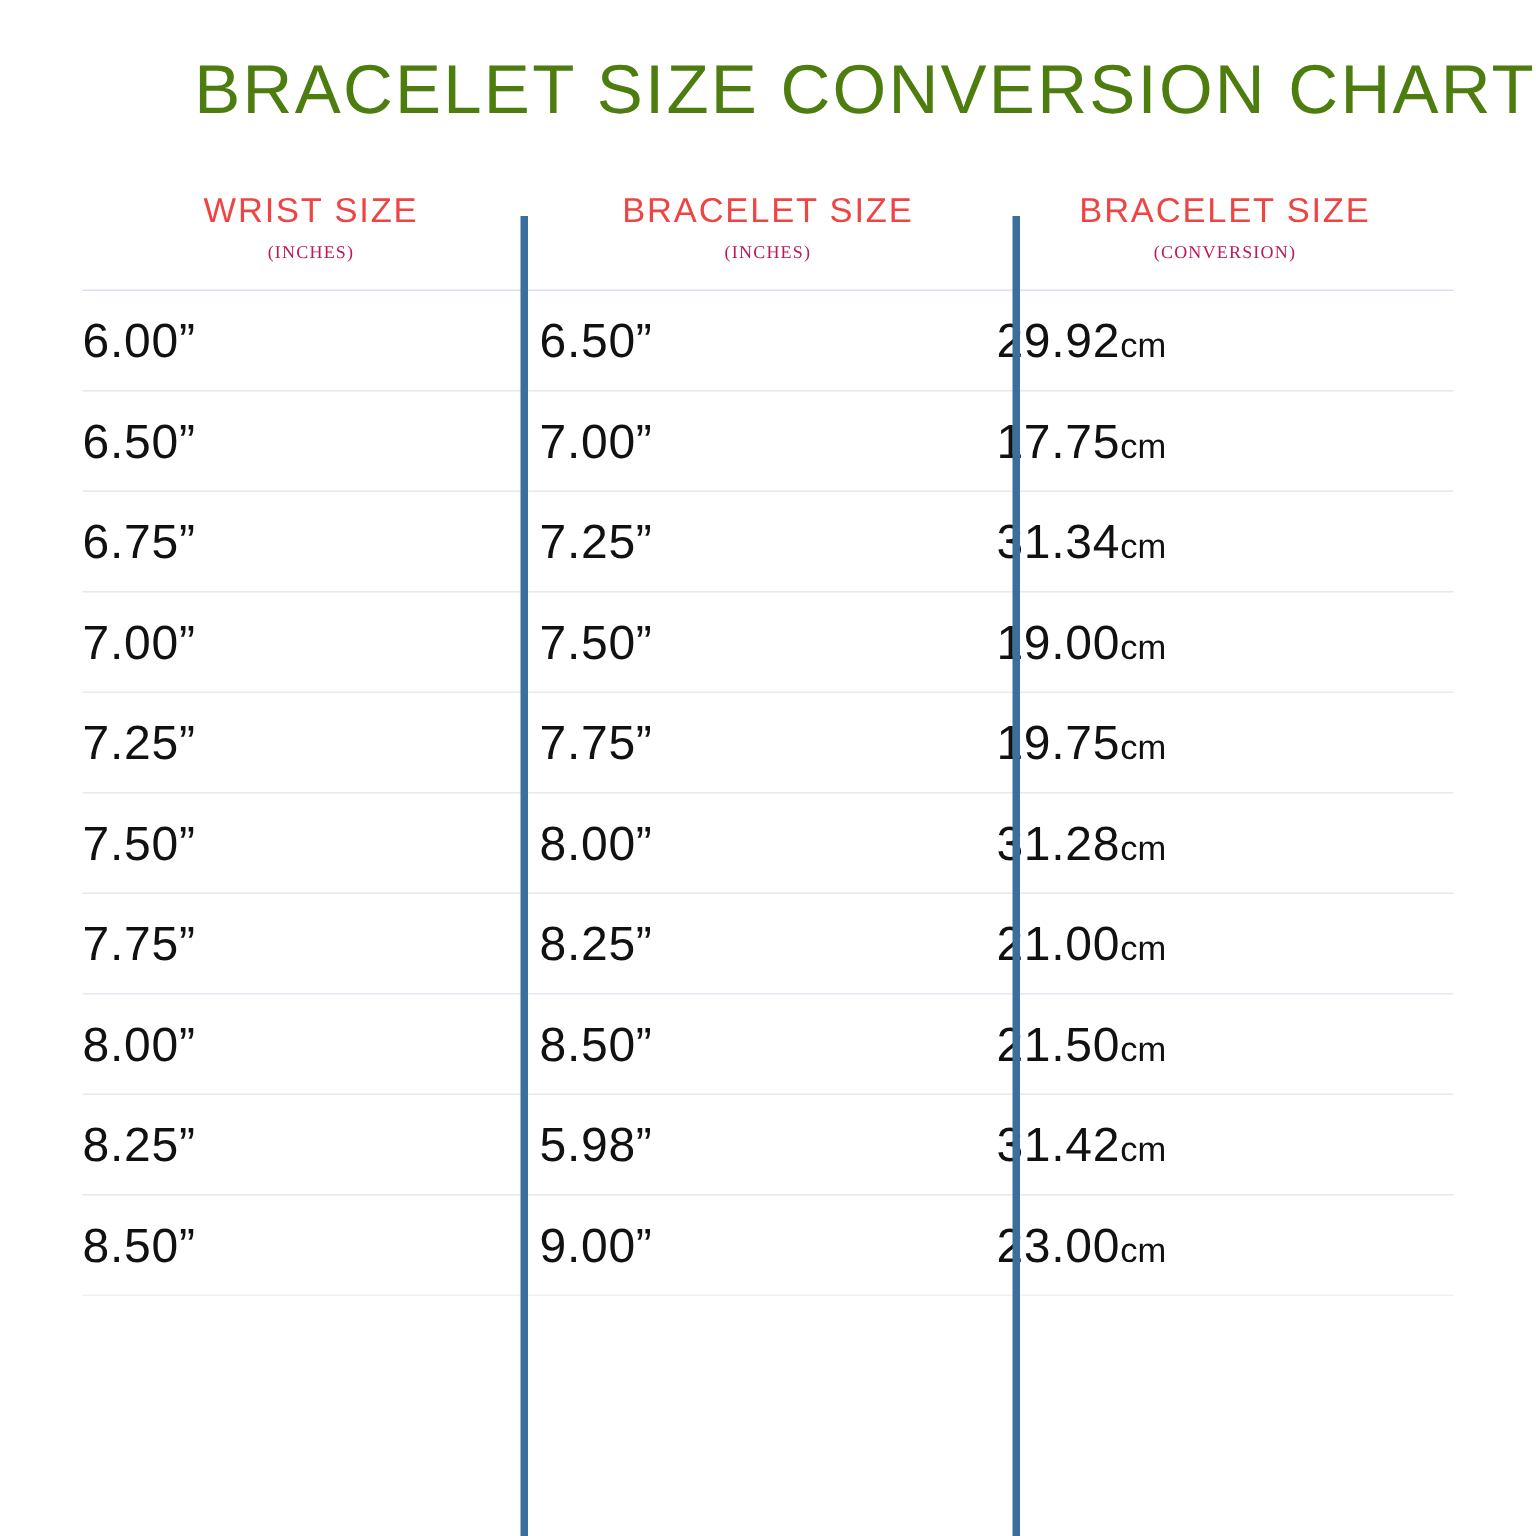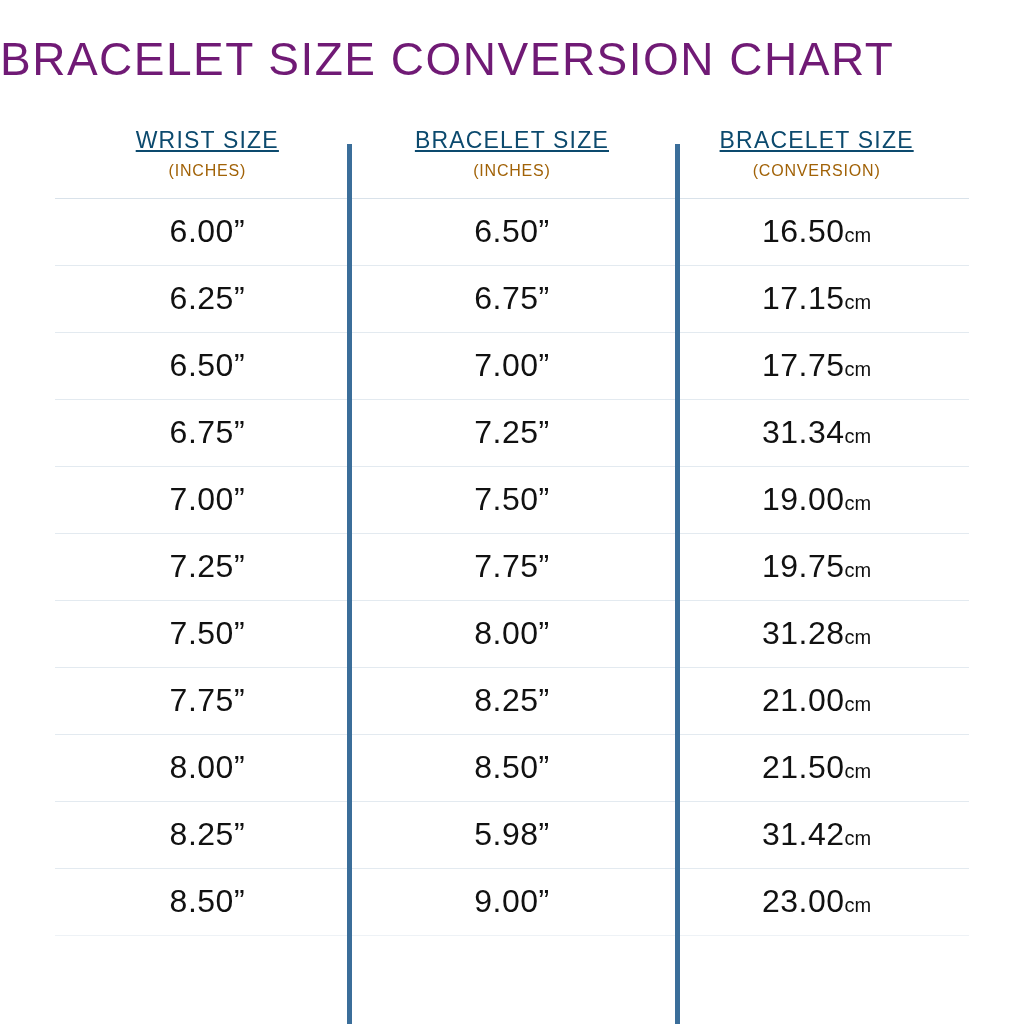--- a/index.html
+++ b/index.html
@@ -15,25 +15,25 @@
     overflow: hidden;
   }
   .page {
     position: relative;
     width: 1024px;
     height: 1024px;
     box-sizing: border-box;
     padding: 0;
   }
   .chart-title {
-    text-align: left;
+    text-align: right;
     font-size: 46px;
     font-weight: 400;
     letter-spacing: 1.5px;
-    color: #701a75;
+    color: #4d7c0f;
     margin: 32px 0 0 0;
     font-family: "Liberation Sans", sans-serif;
   }
 
   .table-wrap {
     position: relative;
     margin: 40px 55px 0 55px;
   }
 
   table.conv {
@@ -49,49 +49,49 @@
   thead th {
     font-weight: 400;
     padding: 0 0 18px 0;
     vertical-align: top;
     text-align: center;
     border-bottom: 1px solid #d9e2ea;
   }
   .head-main {
     font-size: 23px;
     letter-spacing: 1.2px;
-    color: #0c4a6e;
+    color: #ef4444;
     display: block;
     line-height: 1.25;
-    text-decoration: underline;
   }
   .head-sub {
-    font-size: 16px;
+    font-size: 12px;
     letter-spacing: 0.8px;
-    color: #a16207;
+    color: #be185d;
     display: block;
     margin-top: 6px;
     line-height: 1.2;
+    font-family: Liberation Serif, serif;
   }
 
   tbody td {
-    text-align: center;
+    text-align: left;
     font-size: 32px;
     font-weight: 400;
     color: #111111;
     height: 66px;
     border-bottom: 1px solid #e3eaf0;
     letter-spacing: 0.5px;
     padding: 0;
   }
   tbody tr:last-child td {
     border-bottom: 1px solid #eef2f6;
   }
   .unit {
-    font-size: 20px;
+    font-size: 23px;
     letter-spacing: 0;
   }
 
   
   .vsep {
     position: absolute;
     top: 18px;
     width: 5px;
     background: #3b6e9a;
     height: 915px;
@@ -130,26 +130,21 @@
           <th>
             <span class="head-main">BRACELET SIZE</span>
             <span class="head-sub">(CONVERSION)</span>
           </th>
         </tr>
       </thead>
       <tbody>
         <tr>
           <td>6.00”</td>
           <td>6.50”</td>
-          <td><span>16.50</span><span class="unit">cm</span></td>
-        </tr>
-        <tr>
-          <td>6.25”</td>
-          <td>6.75”</td>
-          <td><span>17.15</span><span class="unit">cm</span></td>
+          <td><span>29.92</span><span class="unit">cm</span></td>
         </tr>
         <tr>
           <td>6.50”</td>
           <td>7.00”</td>
           <td><span>17.75</span><span class="unit">cm</span></td>
         </tr>
         <tr>
           <td>6.75”</td>
           <td>7.25”</td>
           <td><span>31.34</span><span class="unit">cm</span></td>

